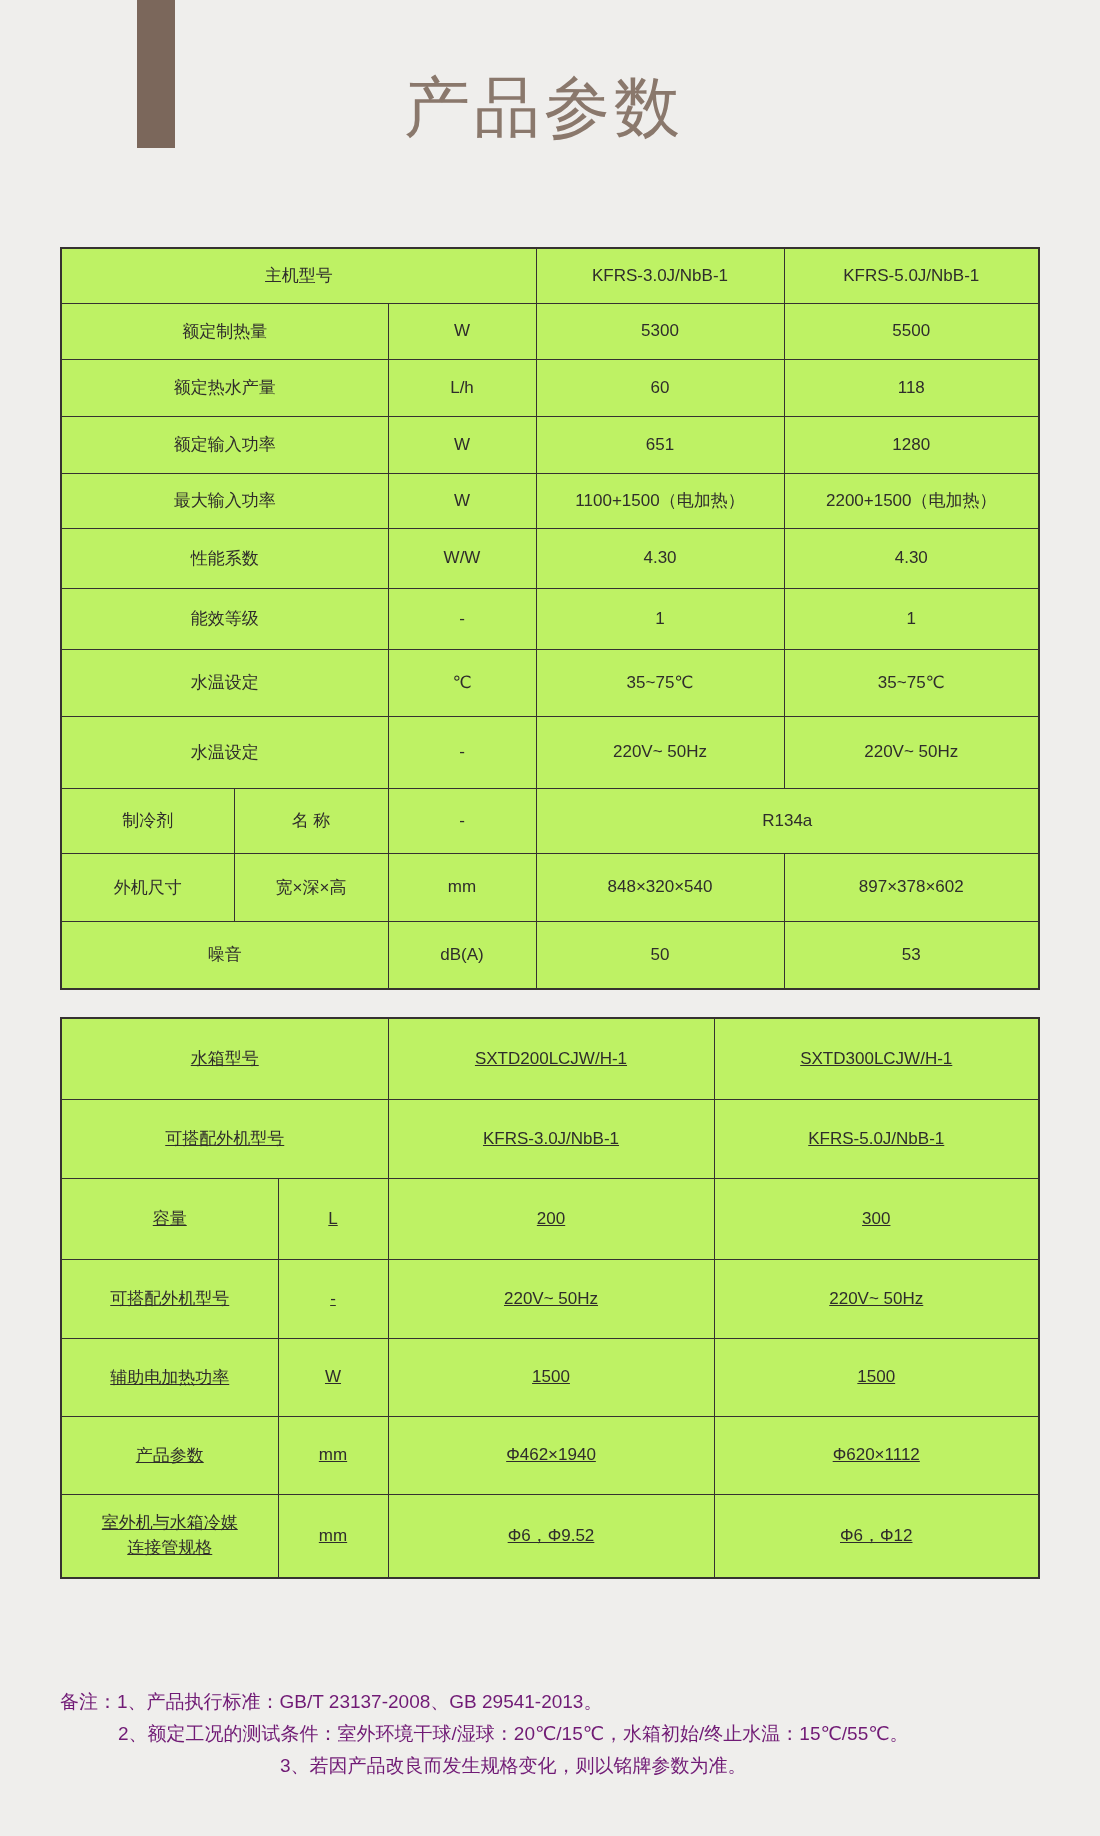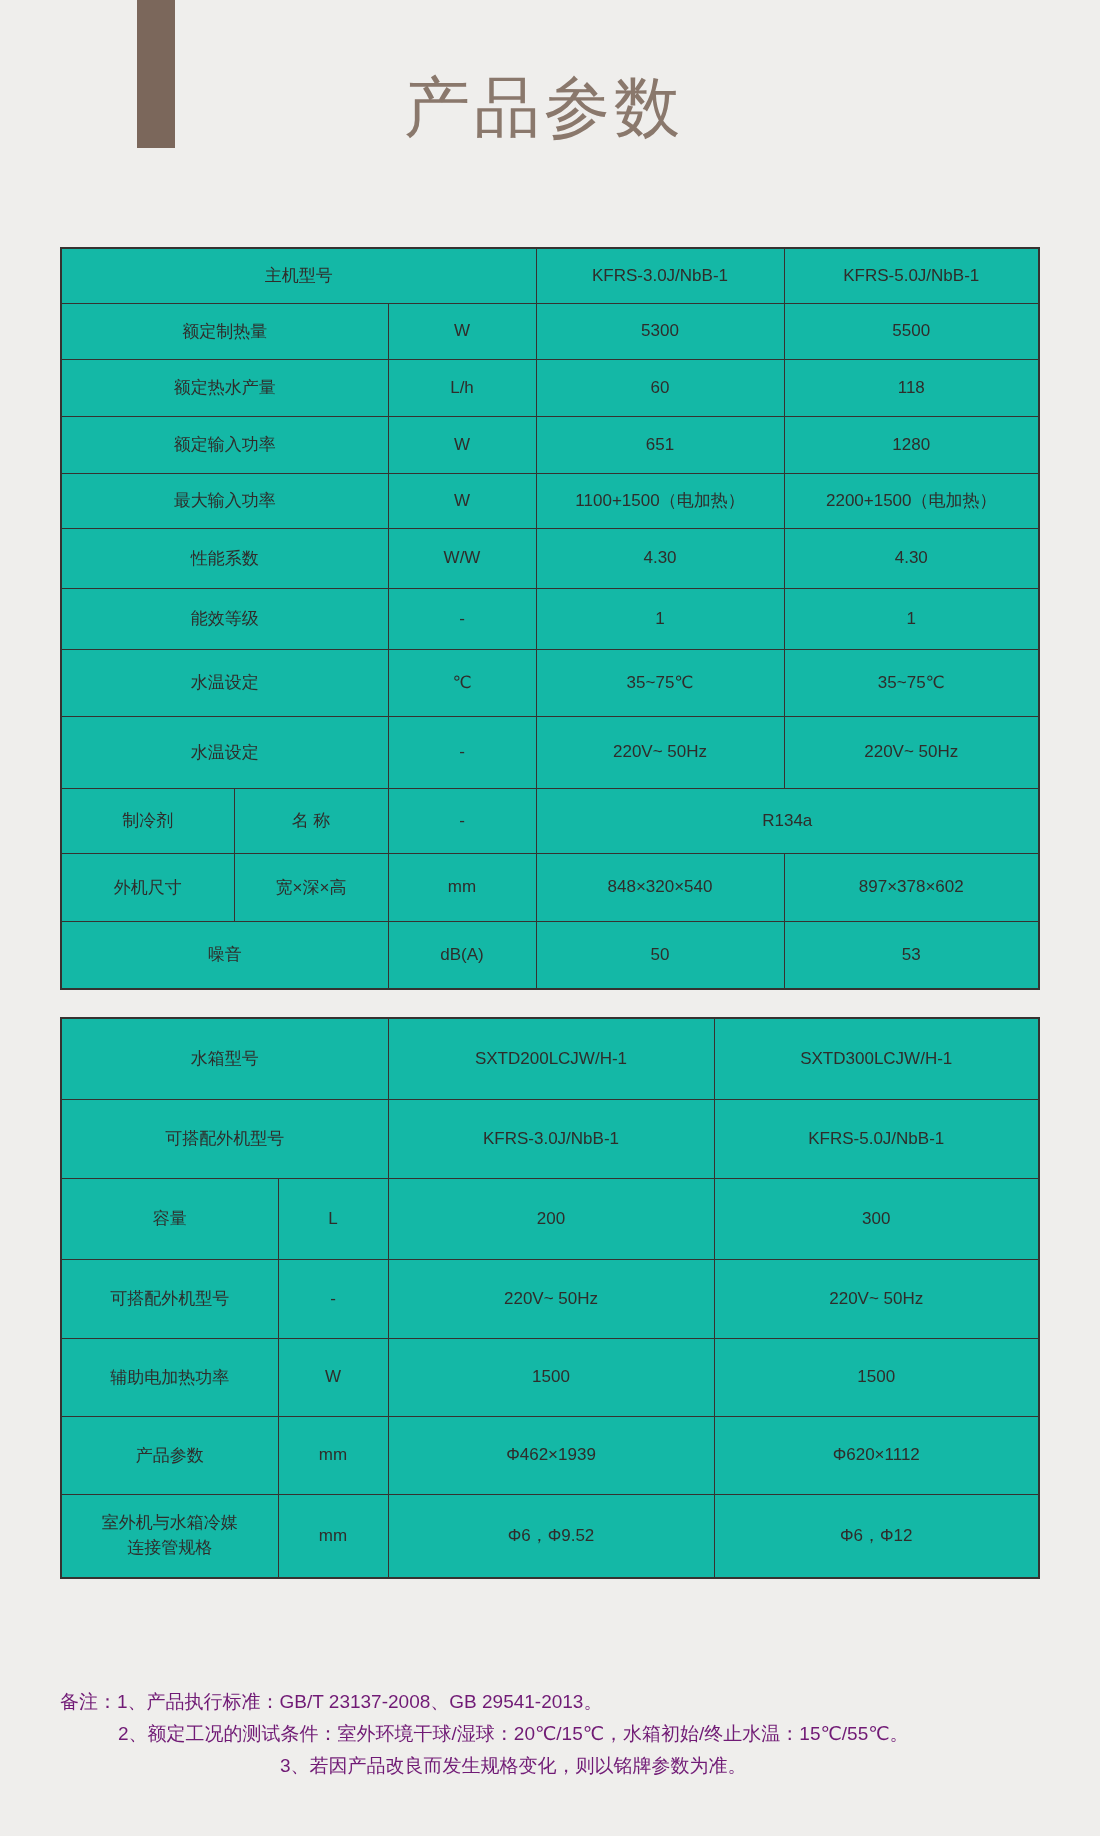--- a/index.html
+++ b/index.html
@@ -19,32 +19,32 @@
   .page-title{
     position:absolute;left:404px;top:68px;
     font-size:66px;line-height:1.2;font-weight:300;
     letter-spacing:4px;color:#8a786c;
     white-space:nowrap;
   }
 
   table.spec{
     position:absolute;left:60px;width:978px;
     border-collapse:collapse;table-layout:fixed;
-    background:#14b8a6;
+    background:#bef264;
     border:2.5px solid #363230;
     font-size:17px;color:#2f2d2b;
   }
   table.spec td{
     border:1.5px solid #363230;
     text-align:center;vertical-align:middle;
     padding:0 4px;
     overflow:hidden;
   }
   #table1{top:247px;}
-  #table2{top:1017px;}
+  #table2{top:1017px;text-decoration:underline;}
   .prewrap{white-space:pre-line;line-height:1.45;}
 
   .notes{
     position:absolute;left:60px;top:1686px;
     font-size:19px;line-height:32px;color:#701a75;
     white-space:nowrap;
   }
   .notes .indent{padding-left:58px;text-align:center;}
 </style>
 </head>
@@ -172,21 +172,21 @@
       </tr>
       <tr style="height:78px">
         <td>辅助电加热功率</td>
         <td>W</td>
         <td>1500</td>
         <td>1500</td>
       </tr>
       <tr style="height:78px">
         <td>产品参数</td>
         <td>mm</td>
-        <td>Φ462×1939</td>
+        <td>Φ462×1940</td>
         <td>Φ620×1112</td>
       </tr>
       <tr style="height:84px">
         <td class="prewrap">室外机与水箱冷媒
 连接管规格</td>
         <td>mm</td>
         <td>Φ6，Φ9.52</td>
         <td>Φ6，Φ12</td>
       </tr>
     </tbody>

